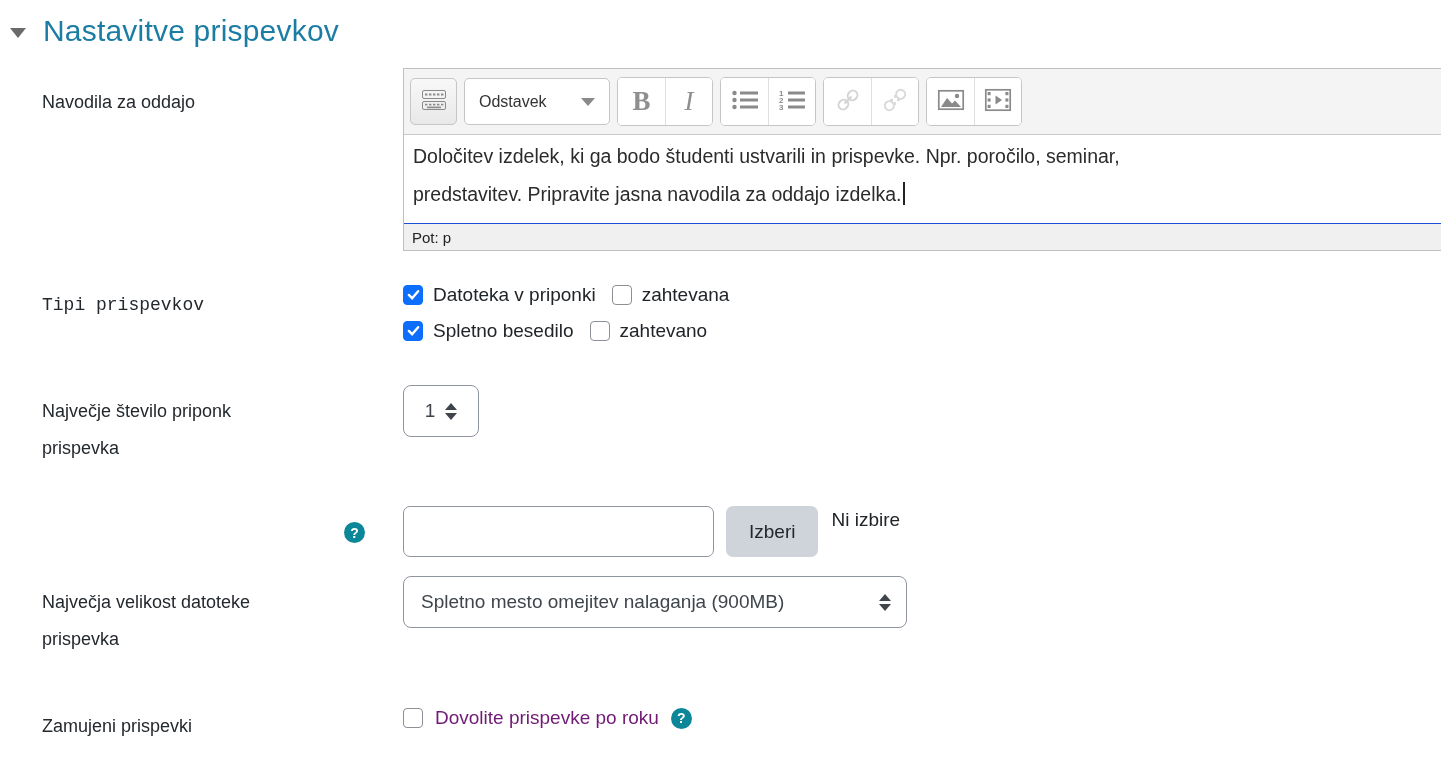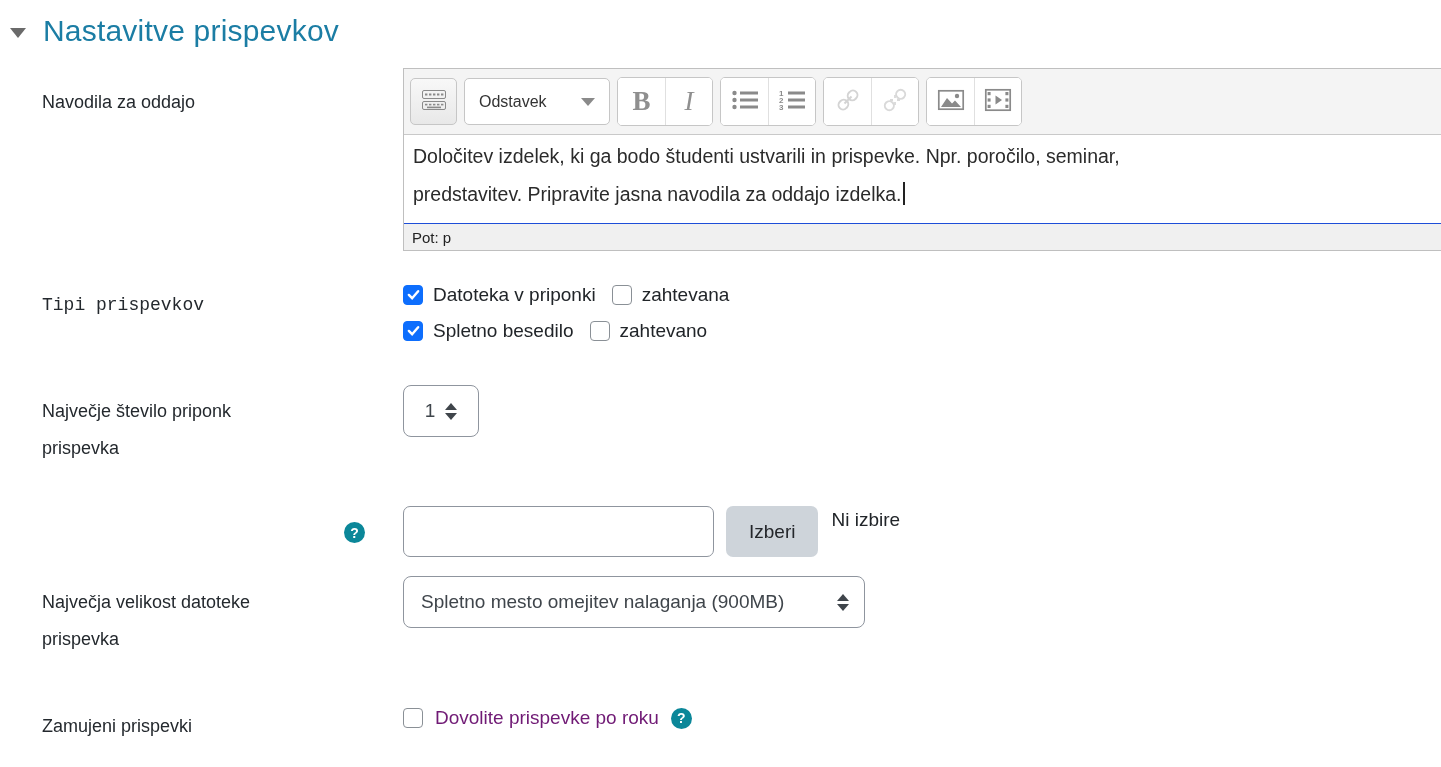--- a/index.html
+++ b/index.html
@@ -85,21 +85,21 @@
   }
   .cb-label { margin-left:10px; cursor:default; }
   .cb-gap { margin-left:16px; }
 
   
   .sel {
     display:flex; align-items:center; border:1px solid #8f959e; border-radius:8px;
     height:52px; background:#fff; font-size:19px; color:#3f454b; cursor:pointer;
   }
   .sel-small { width:76px; justify-content:center; gap:10px; }
-  .sel-big { width:462px; padding:0 15px 0 17px; justify-content:space-between; }
+  .sel-big { width:504px; padding:0 15px 0 17px; justify-content:space-between; }
   .spinner { display:flex; flex-direction:column; align-items:center; }
   .spin-up { width:0; height:0; border-left:6px solid transparent; border-right:6px solid transparent; border-bottom:7px solid #3f454b; margin-bottom:3px; }
   .spin-down { width:0; height:0; border-left:6px solid transparent; border-right:6px solid transparent; border-top:7px solid #3f454b; }
 
   .text-input {
     width:311px; height:51px; border:1px solid #8f959e; border-radius:7px;
     font-size:19px; padding:0 12px; color:#212529; background:#fff; outline:none;
     font-family:"Liberation Sans", sans-serif;
   }
   .btn-secondary {

